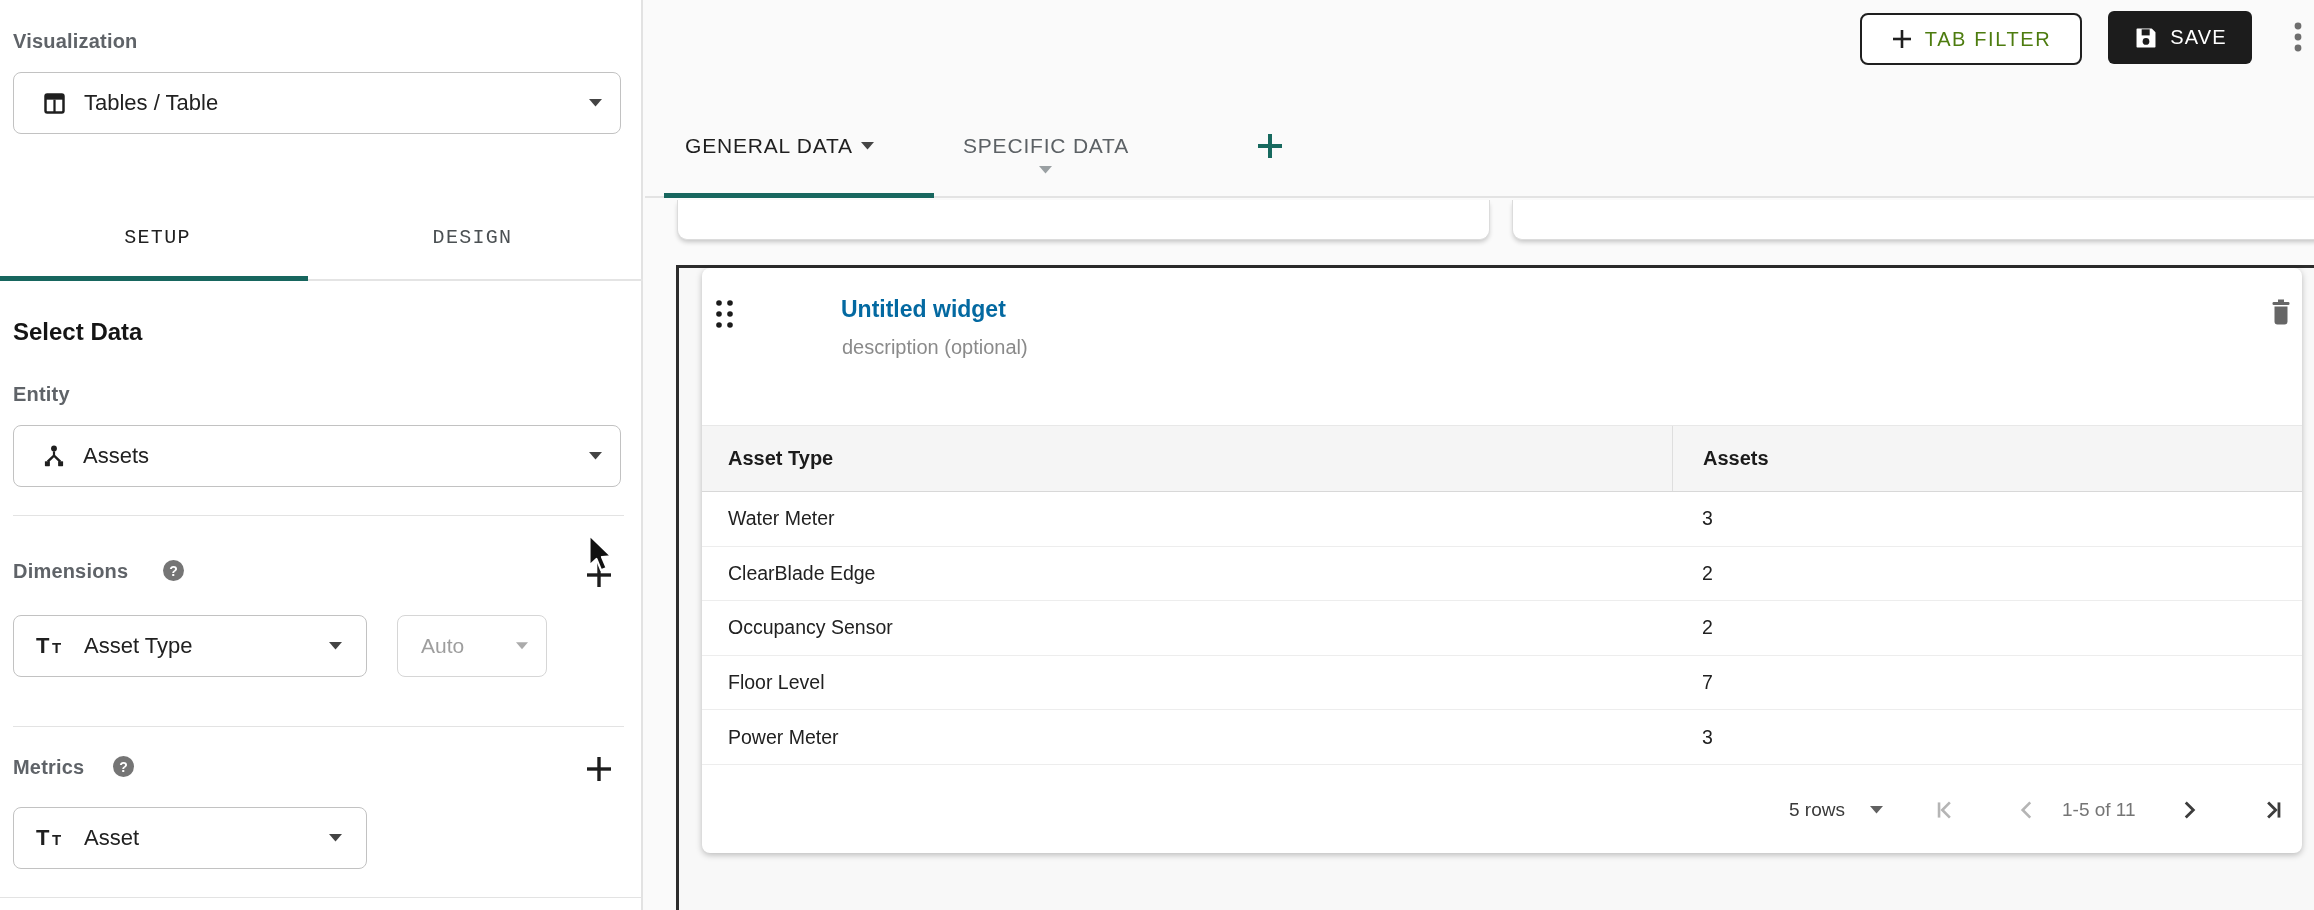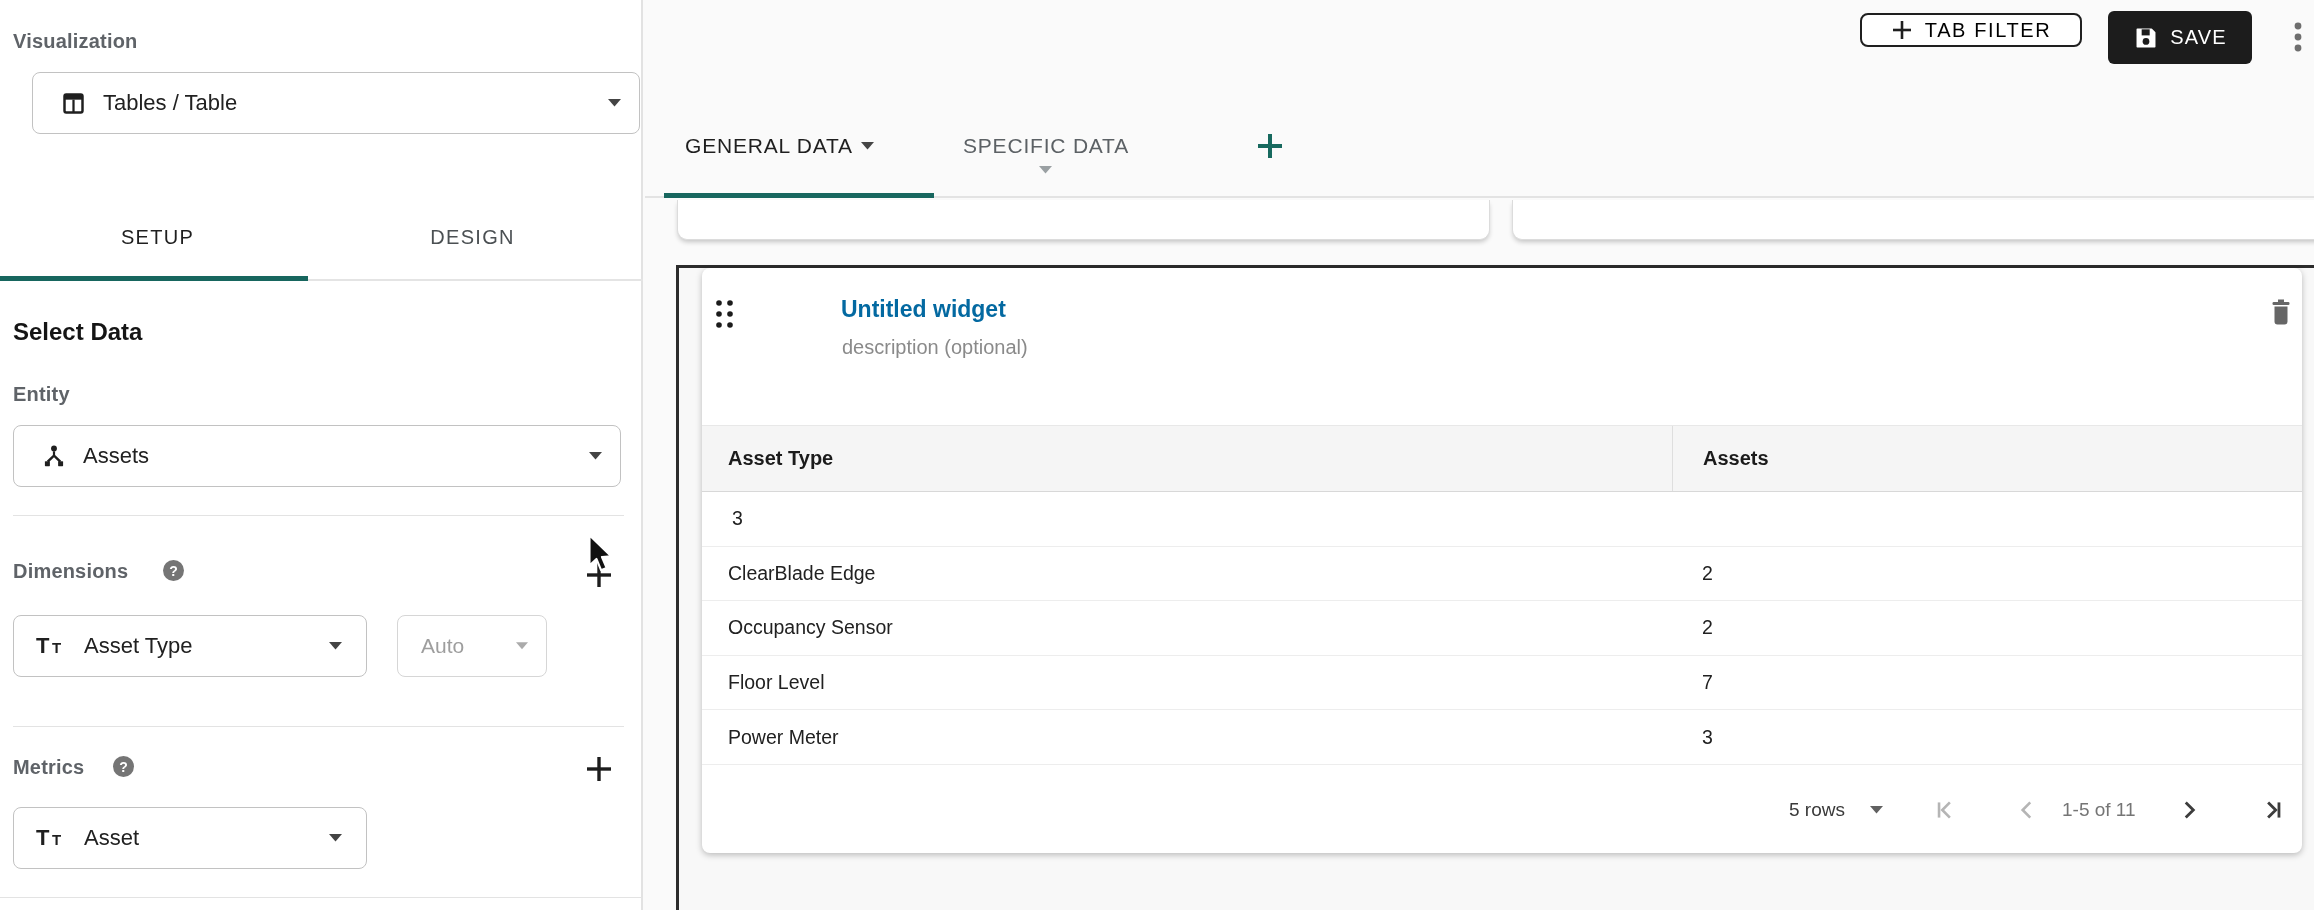--- a/index.html
+++ b/index.html
@@ -10,35 +10,35 @@
   
   #sidebar { left:0; top:0; width:643px; height:910px; background:#fff; border-right:2px solid #e2e2e2; }
   .side-label { left:13px; font-size:20px; font-weight:700; color:#5f6368; letter-spacing:.2px; }
   .dd { left:13px; width:608px; height:62px; background:#fff; border:1.6px solid #c2c2c2; border-radius:8px;
         display:flex; align-items:center; cursor:pointer; }
   .dd .dd-text { font-size:22px; color:#212121; }
   .dd .caret { margin-left:auto; margin-right:18px; }
   .dd-sm { width:354px; }
   .dd-gray { left:397px; width:150px; border-color:#d6d6d6; }
   .dd-gray .dd-text { color:#9e9e9e; font-size:21px; margin-left:23px;text-align:center; }
-  .side-tabs { left:0; top:214px; width:630px; height:64px; display:flex; }
+  .side-tabs { left:0; top:214px; width:630px; height:64px; display:flex;font-family:Liberation Mono, monospace; }
   .side-tab { width:315px; text-align:center; font-size:20px; letter-spacing:1.3px; font-weight:500; padding-top:12px; cursor:pointer; }
   .tab-base { left:0; top:279px; width:643px; height:2px; background:#e4e4e4; }
   .tab-active-bar { left:0; top:276px; width:308px; height:5px; background:#17665e; }
   .divider { left:13px; width:611px; height:1px; background:#e3e3e3; }
   .plus-btn { width:30px; height:30px; cursor:pointer; }
   .help { width:21px; height:21px; border-radius:50%; background:#757575; color:#fff; font-size:14px; font-weight:700;
           display:flex; align-items:center; justify-content:center; }
   .icon-left { margin-left:27px; margin-right:16px; display:flex; align-items:center; }
   .icon-left-sm { margin-left:22px; margin-right:14px; display:flex; align-items:center; }
 
   
-  .btn-outline { left:1860px; top:13px; width:222px; height:34px; border:2.4px solid #1f1f1f; border-radius:8px; background:#fff;
+  .btn-outline { left:1860px; top:13px; width:222px; height:52px; border:2.4px solid #1f1f1f; border-radius:8px; background:#fff;
                  display:flex; align-items:center; justify-content:center; gap:12px; cursor:pointer;
-                 font-size:20px; letter-spacing:1.6px; color:#000000; font-weight:500; }
+                 font-size:20px; letter-spacing:1.6px; color:#4d7c0f; font-weight:500; }
   .btn-dark { left:2108px; top:11px; width:144px; height:53px; background:#1c1c1c; border-radius:6px;
               display:flex; align-items:center; justify-content:center; gap:11px; cursor:pointer;
               font-size:20px; letter-spacing:1.2px; color:#fff; font-weight:500; }
 
   
   .dtab { top:134px; display:flex; align-items:center; gap:8px; cursor:pointer; font-size:21px; letter-spacing:.8px; font-weight:500; }
   .dtab-base { left:645px; top:196px; width:1669px; height:2px; background:#e3e3e3; }
   .dtab-bar { left:664px; top:193px; width:270px; height:5px; background:#17665e; }
 
   
@@ -75,21 +75,21 @@
 </style>
 </head>
 <body>
 
 <div id="app">
 
   <div id="sidebar" class="abs">
 
     <div class="abs side-label" style="top:30px;">Visualization</div>
 
-    <div class="abs dd" style="top:72px;margin-left:19px;">
+    <div class="abs dd" style="top:72px;">
       <span class="icon-left">
         <svg width="27" height="27" viewBox="0 0 24 24">
           <path d="M4 4 h16 v4.6 H4 z" fill="#1f1f1f"></path>
           <rect x="4" y="4" width="16" height="16" rx="1.5" fill="none" stroke="#1f1f1f" stroke-width="2.2"></rect>
           <line x1="12" y1="8.6" x2="12" y2="20" stroke="#1f1f1f" stroke-width="2"></line>
         </svg>
       </span>
       <span class="dd-text">Tables / Table</span>
       <span class="caret">
         <svg width="13" height="8" viewBox="0 0 13 8">
@@ -275,20 +275,21 @@
       </svg>
     </div>
 
     <div id="wtable">
       <div class="thead">
         <div class="th-name">Asset Type</div>
         <div class="th-val">Assets</div>
       </div>
       <div id="tbody">
           <div class="trow">
+            <div class="td-name">Water Meter</div>
             <div class="td-val">3</div>
           </div>
           <div class="trow">
             <div class="td-name">ClearBlade Edge</div>
             <div class="td-val">2</div>
           </div>
           <div class="trow">
             <div class="td-name">Occupancy Sensor</div>
             <div class="td-val">2</div>
           </div>

